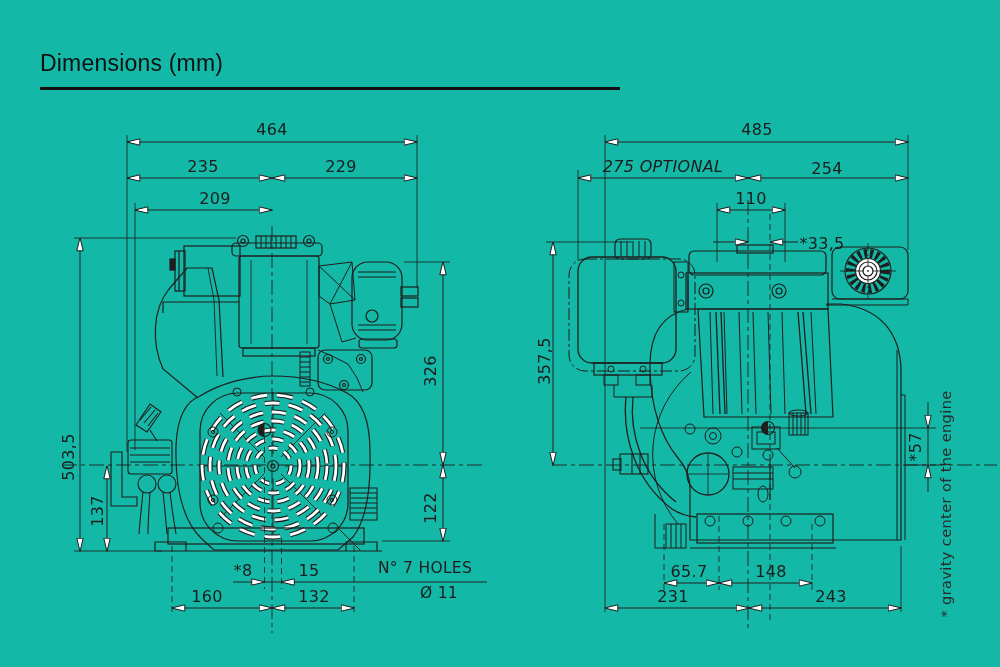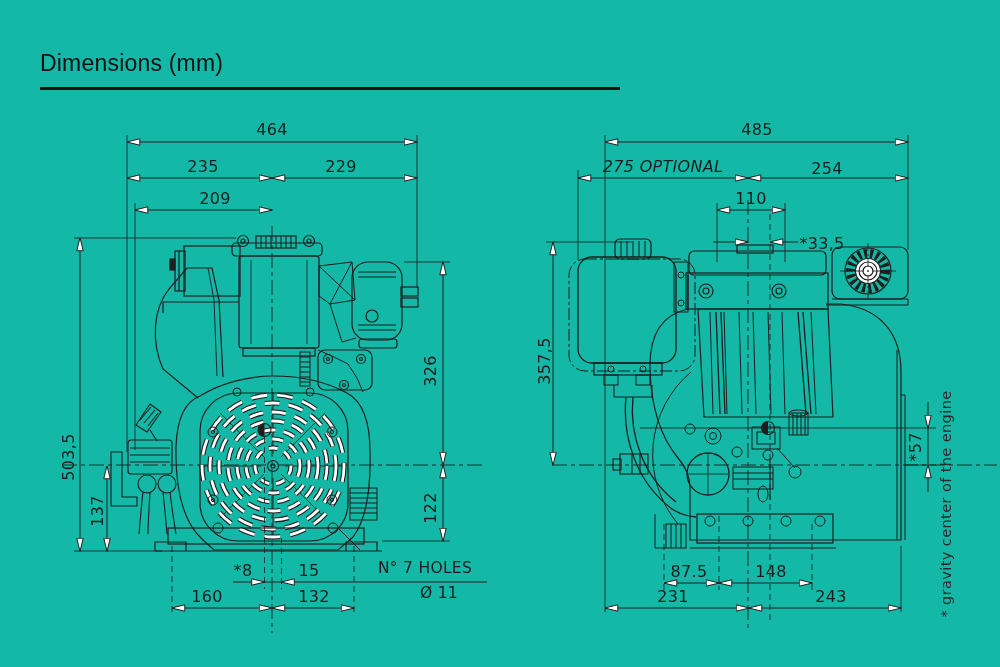--- a/index.html
+++ b/index.html
@@ -418,20 +418,20 @@
   <span class="dim note" style="left:425px;top:568px;">N° 7 HOLES</span>
   <span class="dim note" style="left:399px;top:593px;margin-left:40px;">Ø 11</span>
 
   <span class="dim" style="left:757px;top:129px;">485</span>
   <span class="dim" style="left:663px;top:166px;font-style:italic;">275 OPTIONAL</span>
   <span class="dim" style="left:827px;top:168px;">254</span>
   <span class="dim" style="left:751px;top:198px;">110</span>
   <span class="dim" style="left:822px;top:231px;margin-top:12px;">*33,5</span>
   <span class="dim v" style="left:544px;top:361px;">357,5</span>
   <span class="dim v" style="left:915px;top:447px;">*57</span>
-  <span class="dim" style="left:689px;top:571px;">87.5</span>
+  <span class="dim" style="left:689px;top:571px;">65.7</span>
   <span class="dim" style="left:771px;top:571px;">148</span>
   <span class="dim" style="left:673px;top:596px;">231</span>
   <span class="dim" style="left:831px;top:596px;">243</span>
 
   <span class="dim foot v" style="left:946px;top:504px;">* gravity center of the engine</span>
 
 </div>
 
 </body></html>

